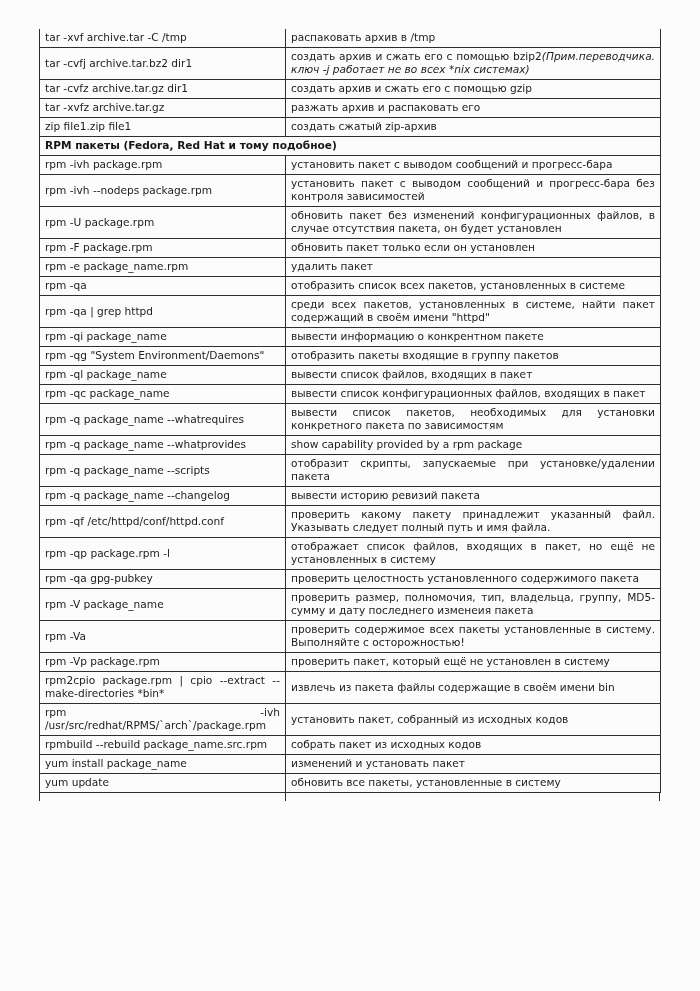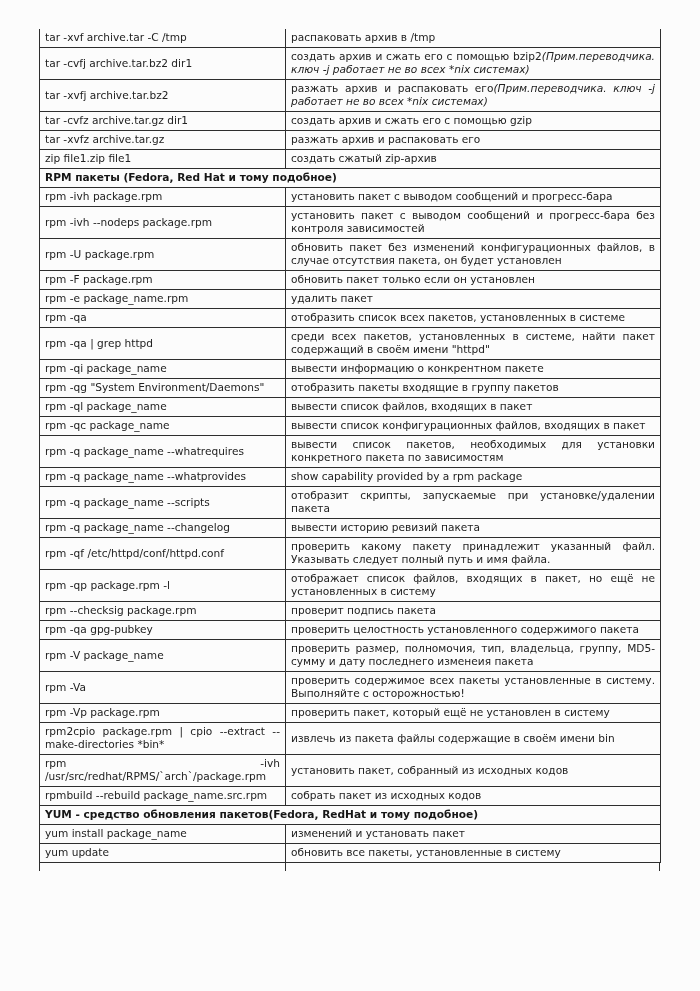--- a/index.html
+++ b/index.html
@@ -73,24 +73,20 @@
     <tbody>
         <tr>
           <td class="cmd">tar -xvf archive.tar -C /tmp</td>
           <td class="desc"><span>распаковать архив в /tmp</span></td>
         </tr>
         <tr>
           <td class="cmd">tar -cvfj archive.tar.bz2 dir1</td>
           <td class="desc"><span>создать архив и сжать его с помощью bzip2</span><i>(Прим.переводчика. ключ -j работает не во всех *nix системах)</i></td>
         </tr>
         <tr>
-          <td class="cmd">tar -xvfj archive.tar.bz2</td>
-          <td class="desc"><span>разжать архив и распаковать его</span><i>(Прим.переводчика. ключ -j работает не во всех *nix системах)</i></td>
-        </tr>
-        <tr>
           <td class="cmd">tar -cvfz archive.tar.gz dir1</td>
           <td class="desc"><span>создать архив и сжать его с помощью gzip</span></td>
         </tr>
         <tr>
           <td class="cmd">tar -xvfz archive.tar.gz</td>
           <td class="desc"><span>разжать архив и распаковать его</span></td>
         </tr>
         <tr>
           <td class="cmd">zip file1.zip file1</td>
           <td class="desc"><span>создать сжатый zip-архив</span></td>
@@ -160,24 +156,20 @@
         </tr>
         <tr>
           <td class="cmd">rpm -qf /etc/httpd/conf/httpd.conf</td>
           <td class="desc"><span>проверить какому пакету принадлежит указанный файл. Указывать следует полный путь и имя файла.</span></td>
         </tr>
         <tr>
           <td class="cmd">rpm -qp package.rpm -l</td>
           <td class="desc"><span>отображает список файлов, входящих в пакет, но ещё не установленных в систему</span></td>
         </tr>
         <tr>
-          <td class="cmd">rpm --checksig package.rpm</td>
-          <td class="desc"><span>проверит подпись пакета</span></td>
-        </tr>
-        <tr>
           <td class="cmd">rpm -qa gpg-pubkey</td>
           <td class="desc"><span>проверить целостность установленного содержимого пакета</span></td>
         </tr>
         <tr>
           <td class="cmd">rpm -V package_name</td>
           <td class="desc"><span>проверить размер, полномочия, тип, владельца, группу, MD5-сумму и дату последнего изменеия пакета</span></td>
         </tr>
         <tr>
           <td class="cmd">rpm -Va</td>
           <td class="desc"><span>проверить содержимое всех пакеты установленные в систему. Выполняйте с осторожностью!</span></td>
@@ -190,23 +182,20 @@
           <td class="cmd">rpm2cpio package.rpm | cpio --extract --make-directories *bin*</td>
           <td class="desc"><span>извлечь из пакета файлы содержащие в своём имени bin</span></td>
         </tr>
         <tr>
           <td class="cmd">rpm -ivh /usr/src/redhat/RPMS/`arch`/package.rpm</td>
           <td class="desc"><span>установить пакет, собранный из исходных кодов</span></td>
         </tr>
         <tr>
           <td class="cmd">rpmbuild --rebuild package_name.src.rpm</td>
           <td class="desc"><span>собрать пакет из исходных кодов</span></td>
-        </tr>
-        <tr>
-          <td colspan="2" class="section">YUM - средство обновления пакетов(Fedora, RedHat и тому подобное)</td>
         </tr>
         <tr>
           <td class="cmd">yum install package_name</td>
           <td class="desc"><span>изменений и установать пакет</span></td>
         </tr>
         <tr>
           <td class="cmd">yum update</td>
           <td class="desc"><span>обновить все пакеты, установленные в систему</span></td>
         </tr>
       </tbody>

